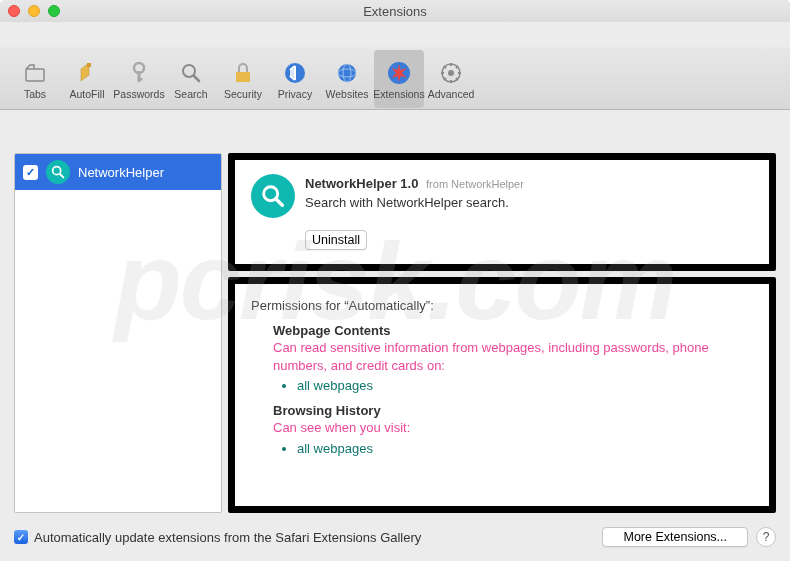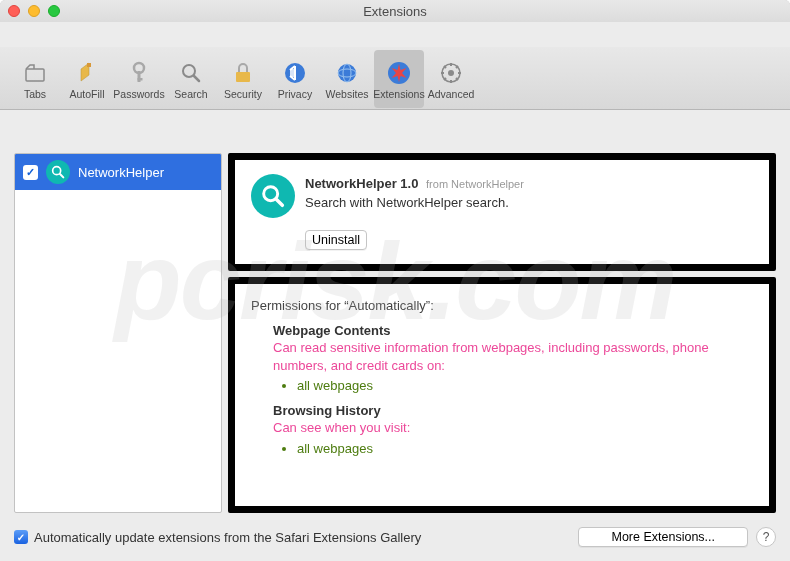--- a/index.html
+++ b/index.html
@@ -148,21 +148,21 @@
       border-radius: 4px;
       box-shadow: 0 1px 0 rgba(0,0,0,0.05);
       cursor: pointer;
     }
 
     .perms-box { flex: 1; }
     .perms-title { font-size: 13px; color: #444; margin-bottom: 10px; }
     .perm-section { margin-left: 22px; margin-bottom: 10px; }
     .perm-heading { font-size: 13px; font-weight: 600; color: #333; }
     .perm-desc { font-size: 13px; color: #ec4899; line-height: 1.35; margin-top: 1px; }
-    .perm-list { margin: 4px 0 0 24px; font-size: 13px; color: #4d7c0f; }
+    .perm-list { margin: 4px 0 0 24px; font-size: 13px; color: #0f766e; }
     .perm-list li { margin-bottom: 1px; }
 
     .bottom-bar {
       margin-top: 14px;
       display: flex;
       align-items: center;
     }
     .auto-check {
       display: flex; align-items: center; gap: 6px;
       font-size: 13px; color: #333;
@@ -171,21 +171,21 @@
       width: 14px; height: 14px;
       background: linear-gradient(#5b9df8, #1a62e0);
       border-radius: 3px;
       display: flex; align-items: center; justify-content: center;
       color: #fff;
       font-size: 10px;
       font-weight: bold;
     }
     .spacer { flex: 1; }
     .more-btn {
-      padding: 2px 32px;
+      padding: 2px 20px;
       font-size: 12.5px;
       background: #fff;
       border: 1px solid #c5c5c5;
       border-radius: 4px;
       box-shadow: 0 1px 0 rgba(0,0,0,0.05);
       cursor: pointer;
     }
     .help-btn {
       margin-left: 8px;
       width: 20px; height: 20px;

